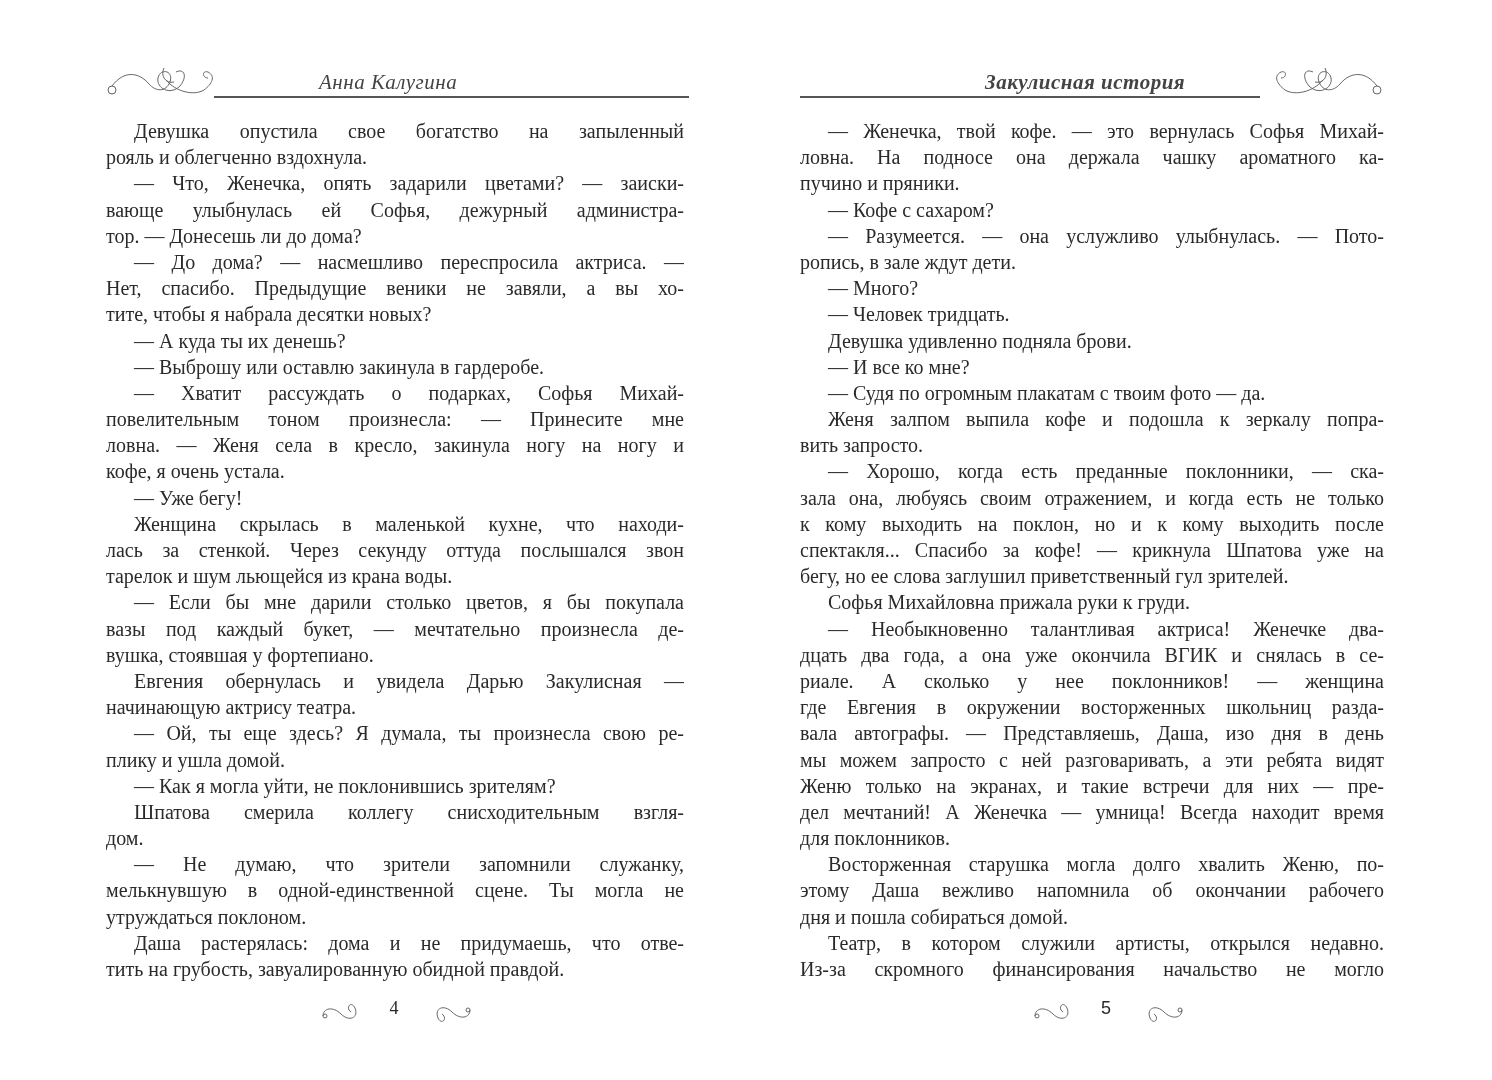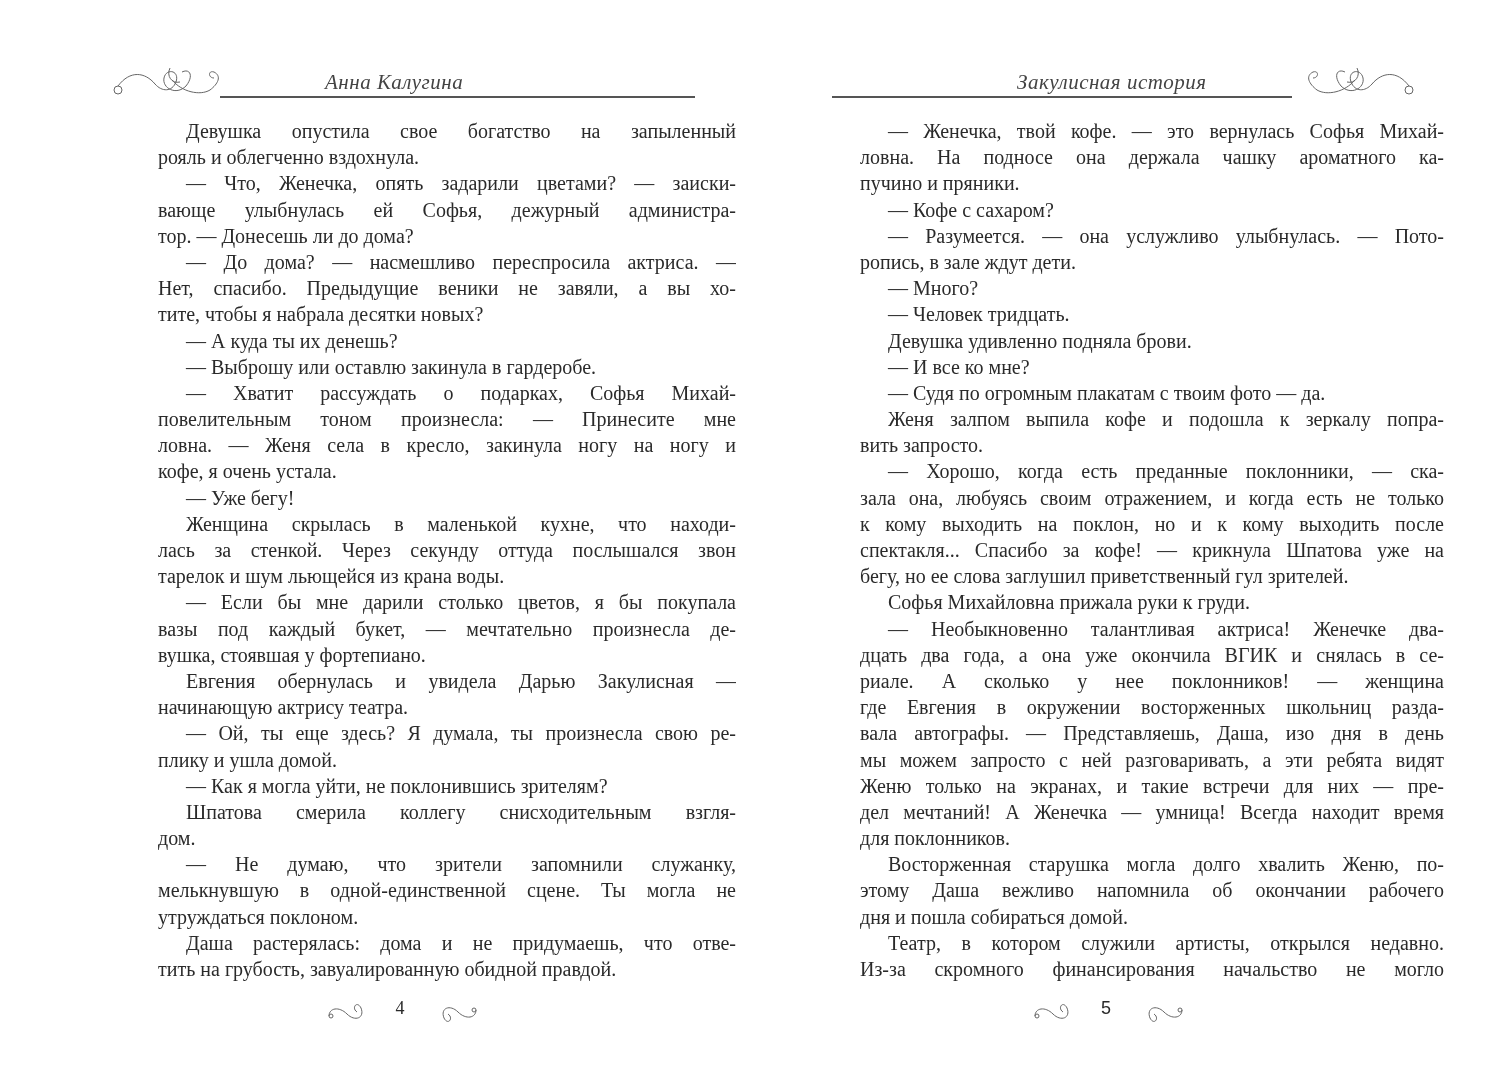--- a/index.html
+++ b/index.html
@@ -1,42 +1,42 @@
 <!DOCTYPE html>
 <html><head>
 <meta charset="utf-8">
 <style>
   html, body { margin: 0; padding: 0; }
   body {
     width: 1492px; height: 1080px; background: #ffffff; position: relative; overflow: hidden;
     font-family: "Liberation Serif", "DejaVu Serif", serif; color: #2a2a2a;
   }
   .page { position: absolute; top: 0; height: 1080px; }
-  .page.left { left: 10px; width: 746px; padding-left: 48px; }
+  .page.left { left: 4px; width: 746px; padding-left: 48px; }
   .page.right { left: 746px; width: 746px; }
 
   .running-head { position: absolute; top: 62px; height: 40px; }
   .left .running-head { left: 100px; width: 585px; }
-  .right .running-head { left: 86px; width: 585px; }
+  .right .running-head { left: 54px; width: 585px; font-weight: bold; }
   .head-title {
     position: absolute; top: 8px; font-style: italic; font-size: 21px; color: #444;
     letter-spacing: 0.5px; white-space: nowrap;
   }
   .left .head-title { left: 215px; }
   .right .head-title { left: 185px; }
   .head-rule { position: absolute; top: 34px; height: 2px; background: #555; }
   .left .head-rule { left: 110px; right: 0; }
   .right .head-rule { left: 0; right: 125px; }
   .flourish { position: absolute; top: 0; width: 120px; height: 40px; }
   .left .flourish { left: 0; }
   .right .flourish { right: 0; }
 
-  .text-block { position: absolute; top: 118px; margin-left: 46px; }
+  .text-block { position: absolute; top: 118px; }
   .left .text-block { left: 102px; width: 578px; }
-  .right .text-block { left: 68px; width: 584px; }
+  .right .text-block { left: 54px; width: 584px; }
   .line {
     height: 26.2px; line-height: 26.2px; font-size: 20px; white-space: nowrap;
     text-align: justify; text-align-last: justify; overflow: hidden;
   }
   .line.indent { padding-left: 28px; }
   .line.last { text-align-last: left; }
 
   .folio { position: absolute; top: 996px; height: 30px; width: 200px; }
   .left .folio { left: 290px; }
   .right .folio { left: 260px; }

